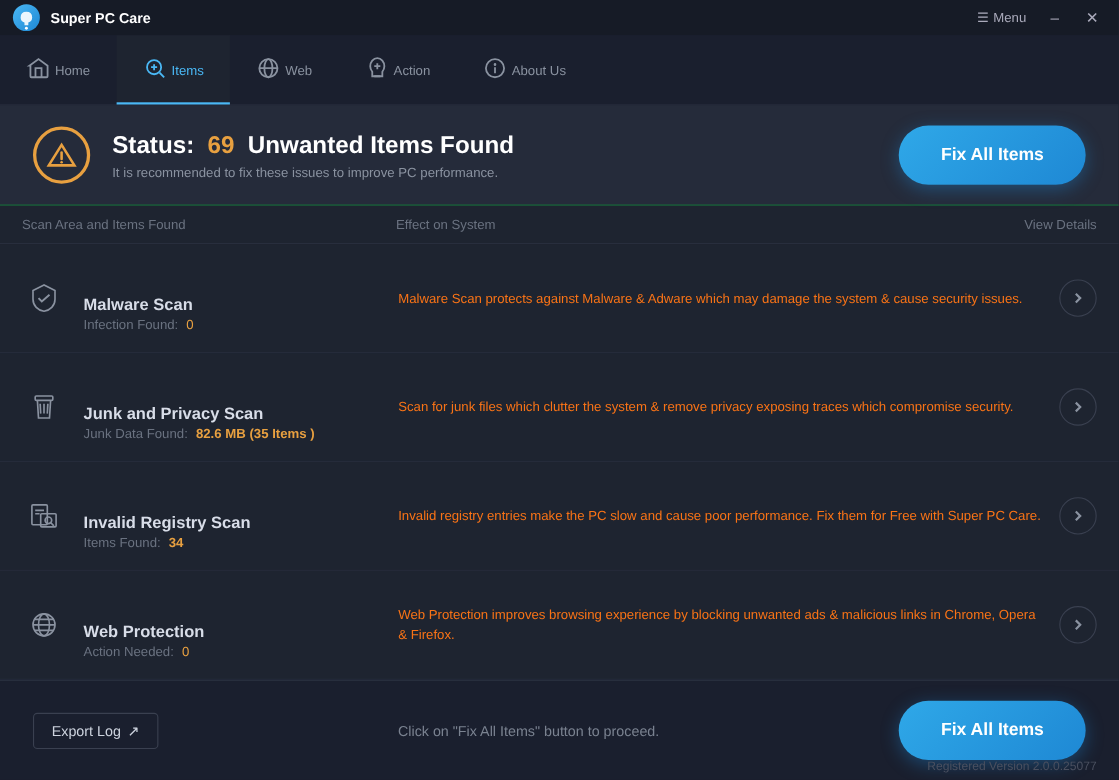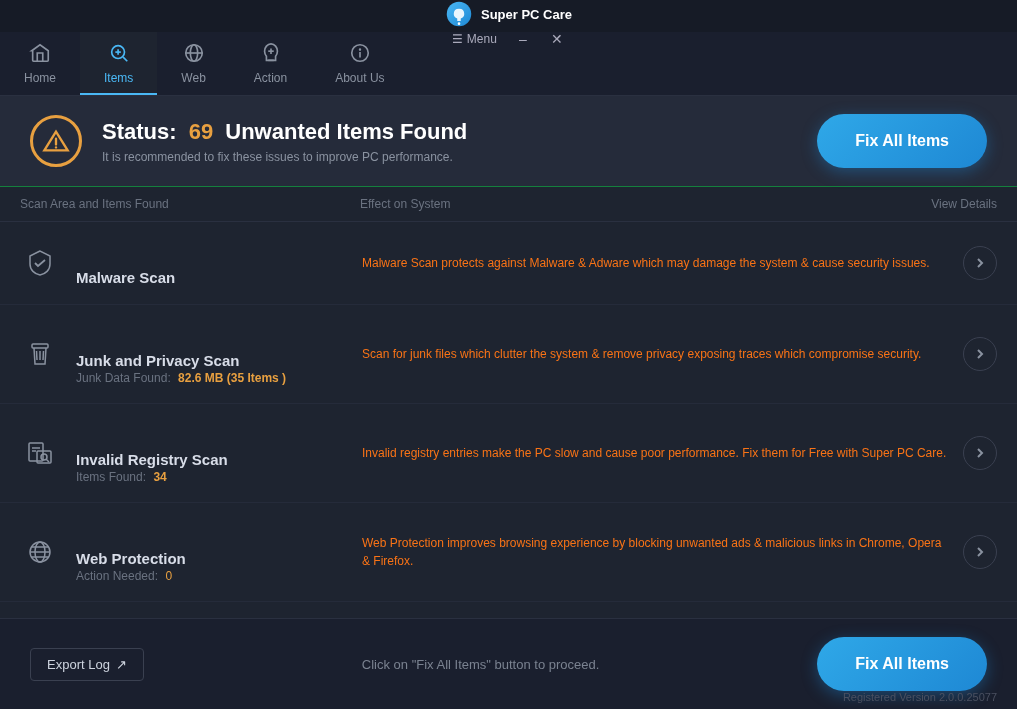--- a/index.html
+++ b/index.html
@@ -14,21 +14,20 @@
     }
 
     
     .title-bar {
       display: flex;
       align-items: center;
       background: #161b26;
       height: 32px;
       padding: 0 10px;
       justify-content: space-between;
-      flex-direction: column;
     }
     .title-bar-left {
       display: flex;
       align-items: center;
       gap: 8px;
     }
     .app-logo {
       width: 28px;
       height: 28px;
     }
@@ -67,21 +66,21 @@
     
     .nav-bar {
       display: flex;
       align-items: stretch;
       background: #1a1f2e;
       height: 64px;
       border-bottom: 1px solid #2a3040;
     }
     .nav-item {
       display: flex;
-      flex-direction: column;
+      flex-direction: row;
       align-items: center;
       justify-content: center;
       padding: 0 24px;
       gap: 4px;
       cursor: pointer;
       color: #8a92a0;
       font-size: 12px;
       position: relative;
       min-width: 72px;
       transition: color 0.2s;
@@ -389,20 +388,24 @@
 
   <div class="scan-item">
     <div class="scan-item-icon">
       <svg width="32" height="32" viewBox="0 0 32 32" fill="none" stroke="#8a92a0" stroke-width="1.5">
         <path d="M16 4L6 9v8c0 6 4.5 10 10 11 5.5-1 10-5 10-11V9L16 4z"></path>
         <polyline points="11,16 14,19 21,13" stroke="#8a92a0" stroke-width="1.8"></polyline>
       </svg>
     </div>
     <div class="scan-item-info">
       <div class="scan-item-name">Malware Scan</div>
+      <div class="scan-item-count">
+        <span>Infection Found:</span>
+        <span class="found-zero" style="margin-left:4px;">0</span>
+      </div>
     </div>
     <div class="scan-item-effect">Malware Scan protects against Malware &amp; Adware which may damage the system &amp; cause security issues.</div>
     <div class="scan-item-arrow">
       <svg width="12" height="12" viewBox="0 0 12 12" fill="none" stroke="#8a92a0" stroke-width="2">
         <polyline points="4,2 8,6 4,10"></polyline>
       </svg>
     </div>
   </div>
 
   <div class="scan-item">

